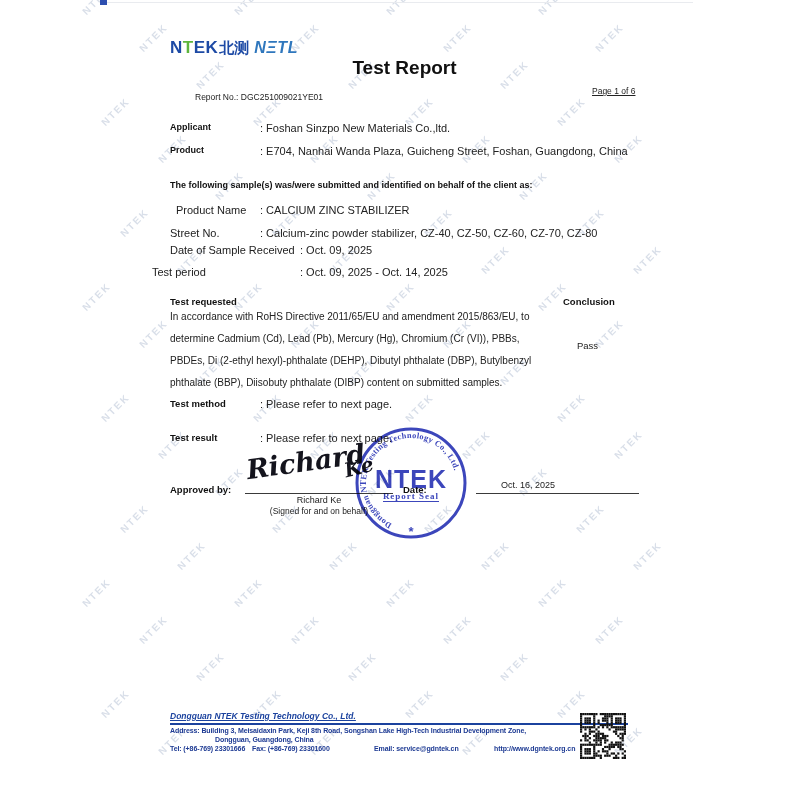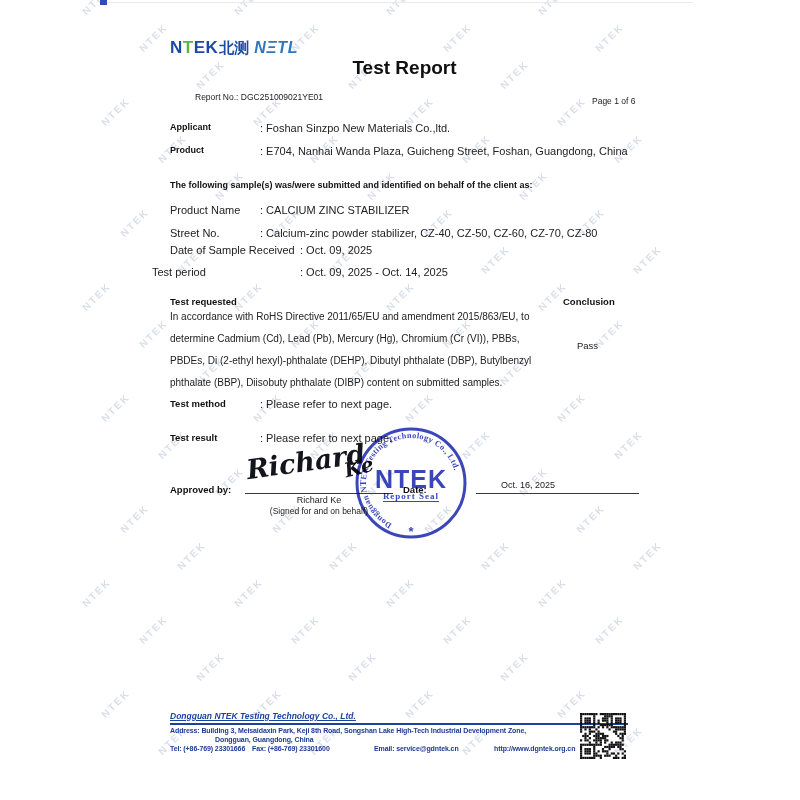--- a/index.html
+++ b/index.html
@@ -129,30 +129,30 @@
 
   <div class="abs" id="logo">
     <span class="logo-ntek">N</span>
       <span class="logo-ntek logo-t">T</span>
       <span class="logo-ntek">EK</span>
     <span class="logo-cn">北测</span>
     <span class="logo-netl">NΞTL</span>
   </div>
   <div class="abs" id="doc-title">Test Report</div>
   <div class="abs meta" style="left:195px;top:92px;">Report No.: DGC251009021YE01</div>
-  <div class="abs meta" style="left:592px;top:96px;">Page 1 of 6</div>
+  <div class="abs meta" style="left:592px;top:86px;text-decoration:underline;">Page 1 of 6</div>
 
   <div class="abs lbl" style="left:170px;top:122px;">Applicant</div>
   <div class="abs val" style="left:260px;top:122px;">: Foshan Sinzpo New Materials Co.,ltd.</div>
   <div class="abs lbl" style="left:170px;top:145px;">Product</div>
   <div class="abs val" style="left:260px;top:145px;">: E704, Nanhai Wanda Plaza, Guicheng Street, Foshan, Guangdong, China</div>
 
   <div class="abs lbl" style="left:170px;top:180px;">The following sample(s) was/were submitted and identified on behalf of the client as:</div>
 
-  <div class="abs val" style="left:170px;top:204px;">Product Name</div>
+  <div class="abs val" style="left:176px;top:204px;">Product Name</div>
   <div class="abs val" style="left:260px;top:204px;">: CALCIUM ZINC STABILIZER</div>
   <div class="abs val" style="left:170px;top:227px;">Street No.</div>
   <div class="abs val" style="left:260px;top:227px;">: Calcium-zinc powder stabilizer, CZ-40, CZ-50, CZ-60, CZ-70, CZ-80</div>
 
   <div class="abs val" style="left:170px;top:244px;">Date of Sample Received</div>
   <div class="abs val" style="left:300px;top:244px;">: Oct. 09, 2025</div>
   <div class="abs val" style="left:152px;top:266px;">Test period</div>
   <div class="abs val" style="left:300px;top:266px;">: Oct. 09, 2025 - Oct. 14, 2025</div>
 
   <div class="abs lbl" style="left:170px;top:296px;font-size:9.5px;">Test requested</div>

